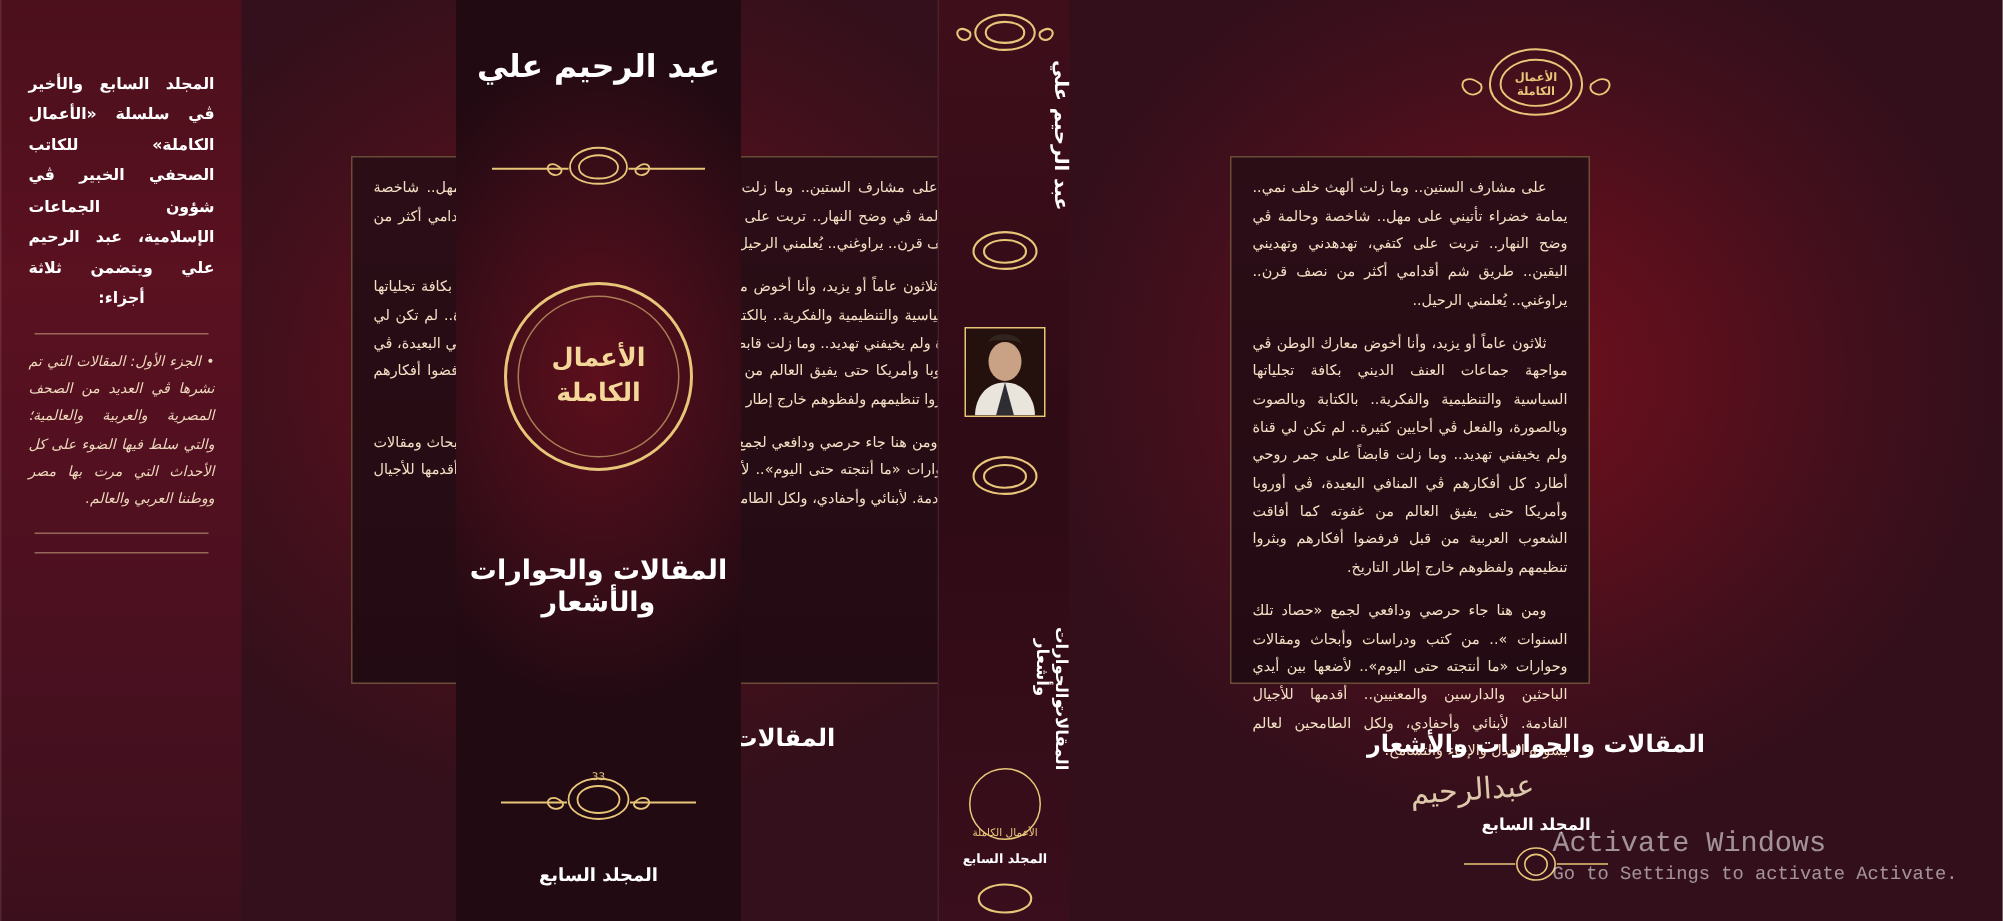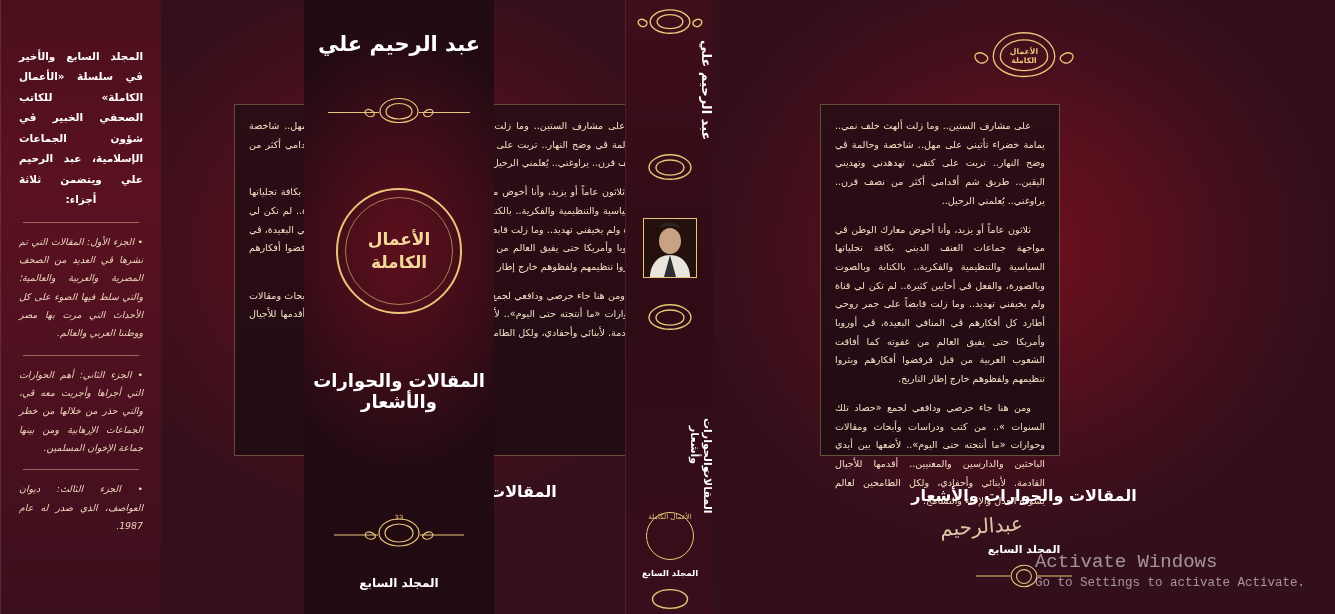--- a/index.html
+++ b/index.html
@@ -91,21 +91,21 @@
   }
   .spine-subtitle{
     position:absolute;top:400px;left:0;right:0;margin:0 auto;
     color:#ffffff;font-size:11px;font-weight:bold;text-align:center;
     writing-mode:vertical-rl;height:90px;
   }
   .spine-seal{
     position:absolute;left:50%;transform:translateX(-50%);top:512px;
     width:46px;height:46px;border-radius:50%;
     border:1.5px solid #e8c679;color:#e8c679;font-size:7px;
-    display:flex;align-items:flex-start;justify-content:center;text-align:center;line-height:1.2;
+    display:flex;align-items:flex-end;justify-content:center;text-align:center;line-height:1.2;
   }
   .spine-vol{
     position:absolute;left:0;right:0;top:568px;text-align:center;
     color:#ffffff;font-size:8.5px;font-weight:bold;
   }
 
   
   .frontcover{
     position:absolute;left:304px;top:0;width:190px;height:614px;
     background:
@@ -168,23 +168,21 @@
 <div class="canvas">
 
   <div class="spread">
 
     <div class="flap">
       <div class="flap-inner">
         <div class="flap-head">المجلد السابع والأخير ڤي سلسلة «الأعمال الكاملة» للكاتب الصحفي الخبير ڤي شؤون الجماعات الإسلامية، عبد الرحيم علي ويتضمن ثلاثة أجزاء:</div>
         <div class="flap-rule"></div>
         <p class="flap-p">• الجزء الأول: المقالات التي تم نشرها ڤي العديد من الصحف المصرية والعربية والعالمية؛ والتي سلط فيها الضوء على كل الأحداث التي مرت بها مصر ووطننا العربي والعالم.</p>
         <div class="flap-rule"></div>
-        <p class="flap-p">• الجزء الثاني: أهم الحوارات التي أجراها وأجريت معه ڤي، والتي حذر من خلالها من خطر الجماعات الإرهابية ومن بينها جماعة الإخوان المسلمين.</p>
         <div class="flap-rule"></div>
-        <p class="flap-p">• الجزء الثالث: ديوان العواصف، الذي صدر له عام 1987.</p>
       </div>
     </div>
 
     <div class="backcover">
       <svg class="back-ornament" viewBox="0 0 200 100">
         <g fill="none" stroke="currentColor" stroke-width="2">
           <path d="M100 14 C70 14 52 34 52 50 C52 68 74 80 100 80 C126 80 148 68 148 50 C148 34 130 14 100 14Z"></path>
           <path d="M100 24 C78 24 62 38 62 50 C62 64 80 72 100 72 C120 72 138 64 138 50 C138 38 122 24 100 24Z"></path>
           <path d="M40 50 C28 38 20 46 26 54 C32 62 44 58 40 50Z"></path>
           <path d="M160 50 C172 38 180 46 174 54 C168 62 156 58 160 50Z"></path>

